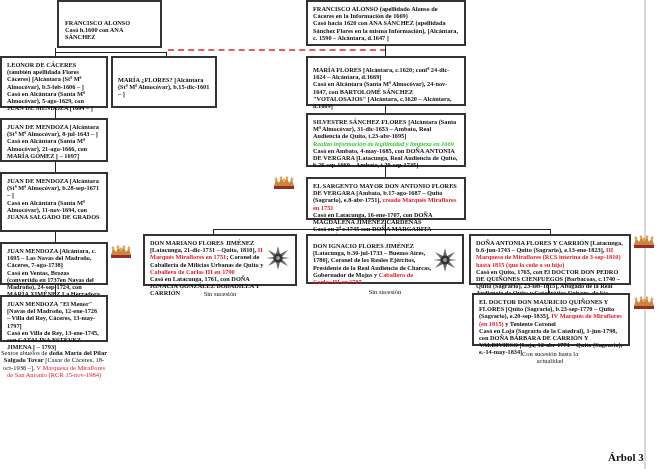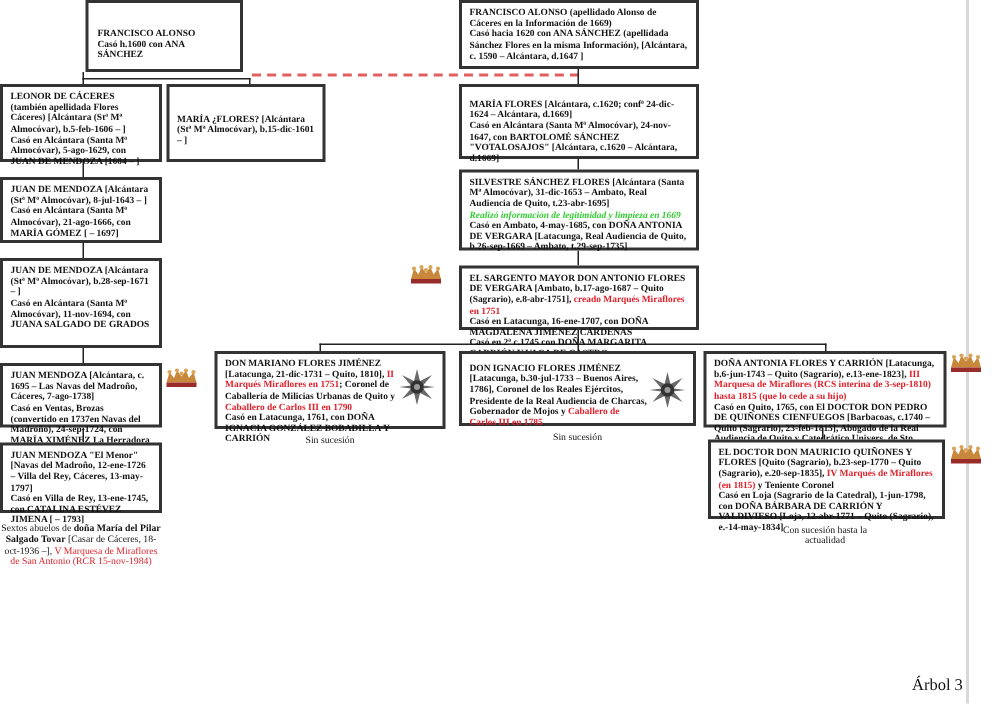--- a/index.html
+++ b/index.html
@@ -10,21 +10,21 @@
          font-size:6.3px; line-height:7.2px; font-weight:bold; padding:3px 5px; }
   .box .t { display:block; }
   .red { color:#e0202a; }
   .green { color:#33cc33; font-style:italic; }
   .vl { position:absolute; width:1px; background:#222; }
   .hl { position:absolute; height:1px; background:#222; }
   .dash { position:absolute; height:0; border-top:2px dashed #e06060; }
   .note { position:absolute; font-size:6.5px; line-height:7.4px; text-align:center; font-weight:normal; }
   .crown { position:absolute; width:22px; height:14px; }
   .order { position:absolute; width:24px; height:24px; }
-  .title { position:absolute; left:608px; top:451px; font-size:11px; font-weight:normal; }
+  .title { position:absolute; left:608px; top:451px; font-size:11px; font-weight:bold; }
 </style>
 </head>
 <body>
 
 <div class="edge"></div>
 
 <div class="vl" style="left:55px;top:48px;height:5px;"></div>
 <div class="hl" style="left:55px;top:52px;width:112px;"></div>
 <div class="vl" style="left:55px;top:52px;height:5px;"></div>
 <div class="vl" style="left:166px;top:52px;height:5px;"></div>

